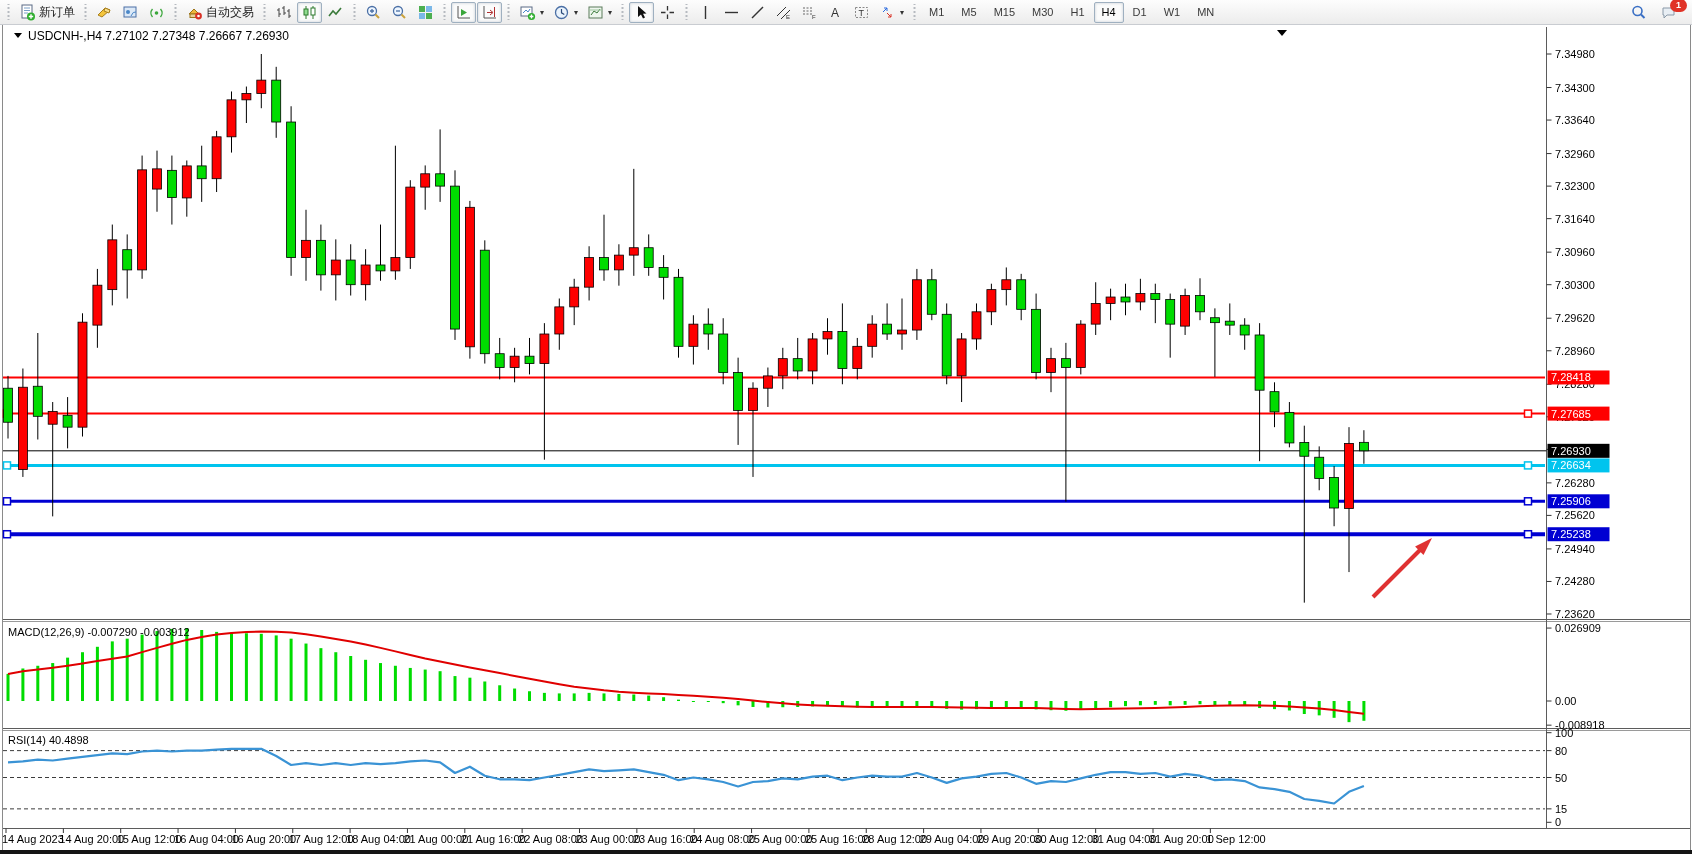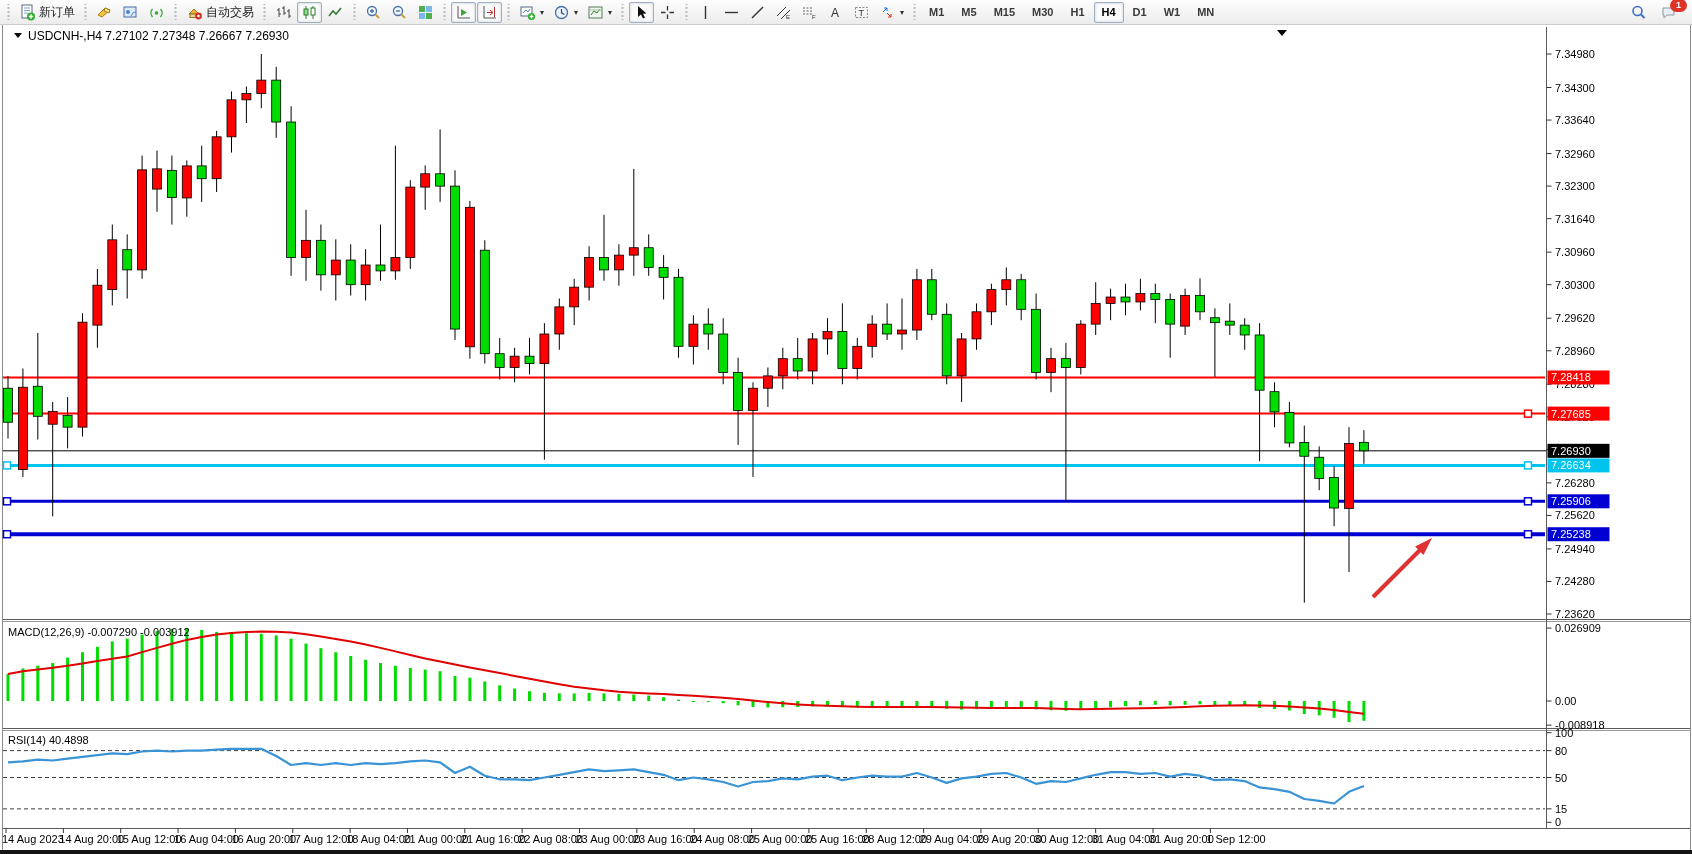--- a/index.html
+++ b/index.html
@@ -12,21 +12,21 @@
   .tb-handle{width:5px;height:16px;margin:0 2px;
              background-image:radial-gradient(circle,#b6bac0 35%,transparent 40%);
              background-size:4px 4px;background-position:center;}
   .tb-btn{display:flex;align-items:center;gap:3px;height:21px;padding:1px 3px;box-sizing:border-box;
           border:1px solid transparent;border-radius:2px;background:transparent;cursor:default;
           font-family:"Liberation Sans",sans-serif;font-size:12px;color:#222;position:relative;}
   .tb-btn.active{background:#fbfbfb;border-color:#9fb0c0;box-shadow:inset 0 0 3px #c6cdd4;}
   .tb-btn .icon{width:17px;height:17px;display:inline-block;}
   .tb-btn .icon svg{width:17px;height:17px;display:block;}
   .tb-btn .caret{font-size:8px;color:#333;margin-left:1px;}
-  .tb-btn.tf{font-size:11px;color:#3a3a3a;padding:1px 7px;font-weight:700;}
+  .tb-btn.tf{font-size:11px;color:#3a3a3a;padding:1px 7px;font-weight:400;}
   .tb-btn.tf.active{color:#000;}
   .tb-right{margin-left:auto;display:flex;align-items:center;gap:6px;padding-right:6px;}
   .badge{position:absolute;top:-4px;right:-6px;min-width:13px;height:13px;border-radius:7px;
          background:#e03226;color:#fff;font-size:9px;font-weight:700;line-height:13px;
          text-align:center;padding:0 2px;}
   svg text{font-family:"Liberation Sans",sans-serif;}
 </style>
 </head>
 <body>
 

